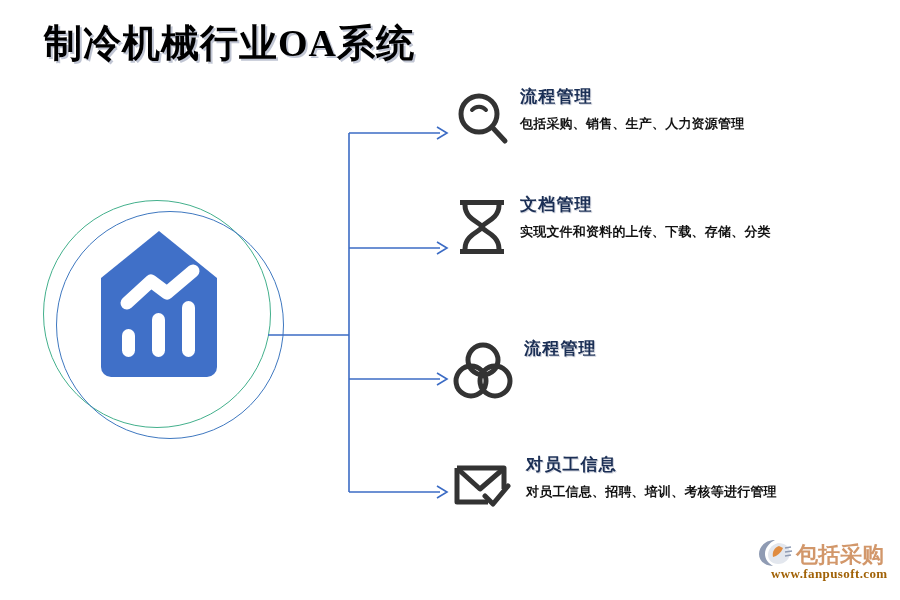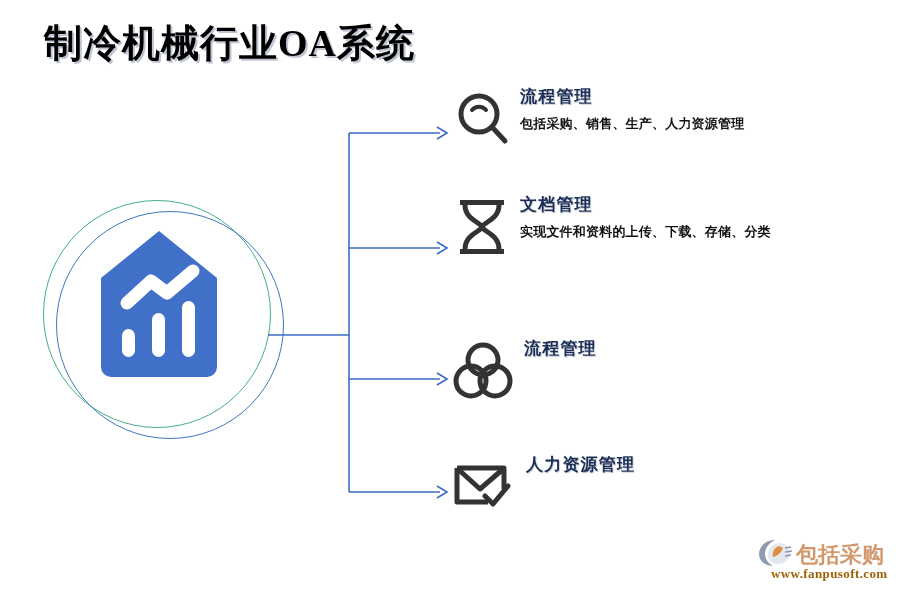--- a/index.html
+++ b/index.html
@@ -245,21 +245,22 @@
   </div>
 
   <div class="item" id="item-3">
     <svg class="item-icon" viewBox="0 0 62 62">
       <path d="M5 12 L5 46 L36 46" fill="none" stroke="#333333" stroke-width="5" stroke-linejoin="round"></path>
       <path d="M5 12 L52 12 L52 33" fill="none" stroke="#333333" stroke-width="5" stroke-linejoin="round"></path>
       <path d="M7 14 L28 33 L50 14" fill="none" stroke="#333333" stroke-width="5" stroke-linejoin="round"></path>
       <path d="M33 40 L41 48 L56 30" fill="none" stroke="#333333" stroke-width="5" stroke-linecap="round" stroke-linejoin="round"></path>
     </svg>
     <div class="item-text">
-      <p class="item-title">人力资源管理</p>
+      <p class="item-title">对员工信息</p>
+      <p class="item-desc">对员工信息、招聘、培训、考核等进行管理</p>
     </div>
   </div>
 
   <div id="watermark">
     <svg id="wm-mark" viewBox="0 0 36 28">
       <path d="M17 1 C7 1 1 8 1 15 C1 21 6 27 15 27 C10 24 7 20 7 15 C7 9 11 4 17 1 Z" fill="#8f9bb3"></path>
       <path d="M20 4 C13 6 10 11 10 16 C10 21 14 25 20 25 C27 25 32 20 32 14 C32 8 27 4 20 4 Z" fill="#e3e7ee"></path>
       <path d="M21 7 C16 9 14 13 15 18 C19 17 23 14 25 9 Z" fill="#e08b3f"></path>
       <path d="M27 9 L33 8 M27 13 L34 12 M27 17 L33 16" stroke="#8f9bb3" stroke-width="1.6" fill="none"></path>
     </svg>

